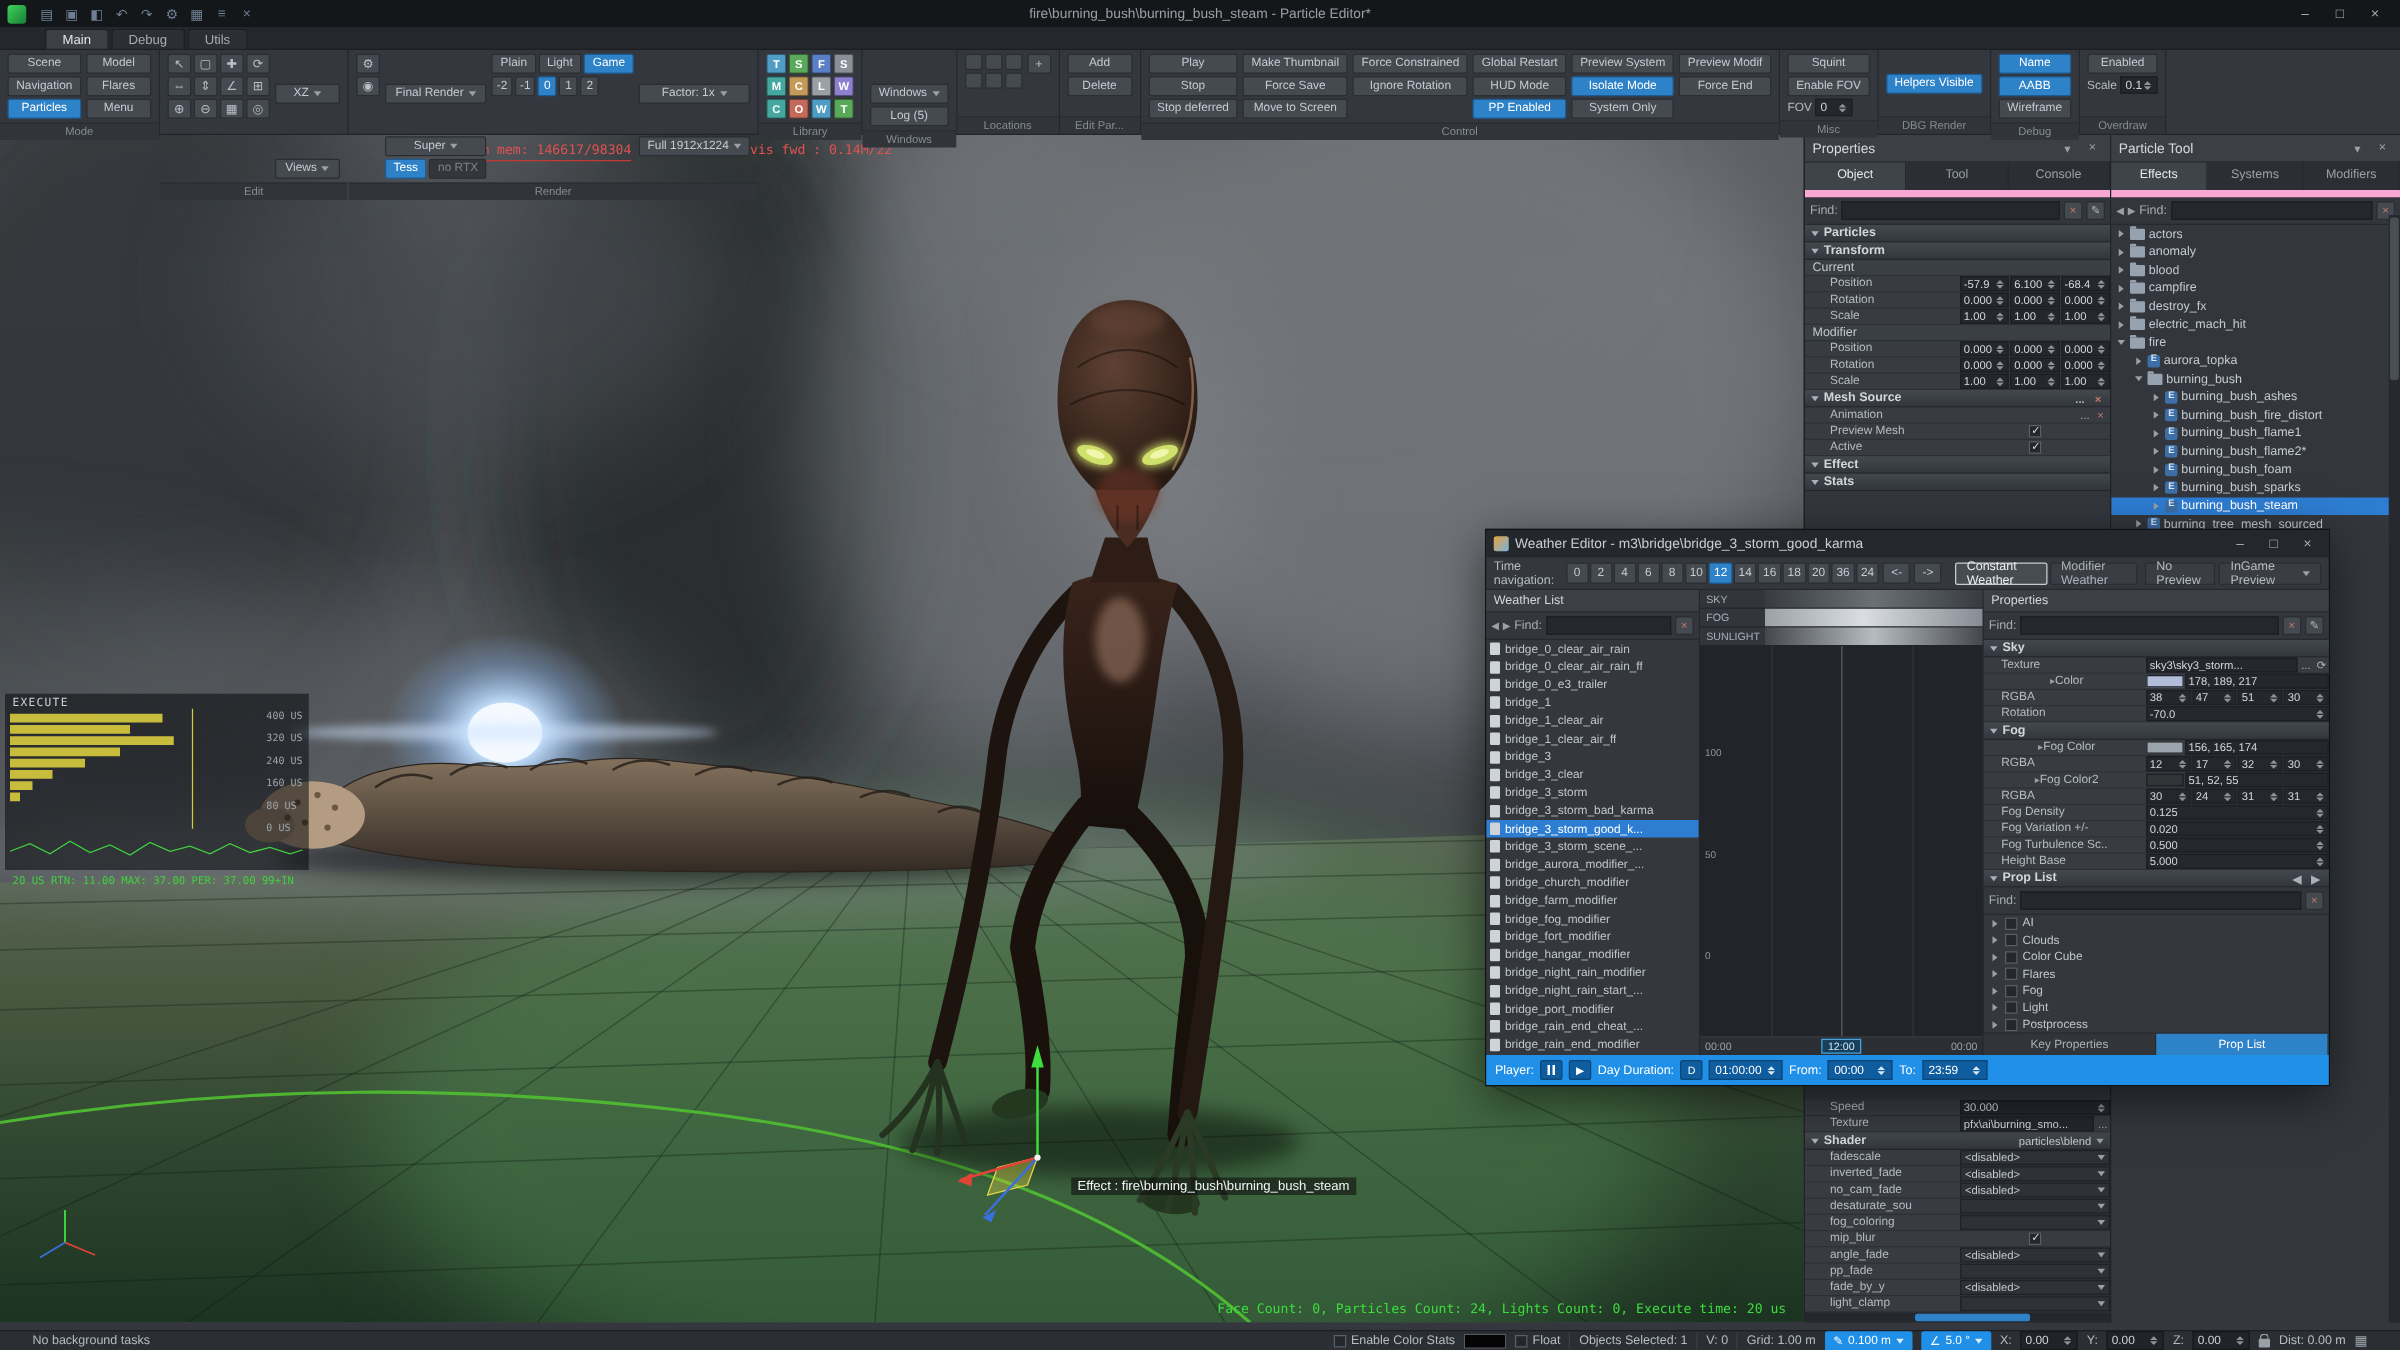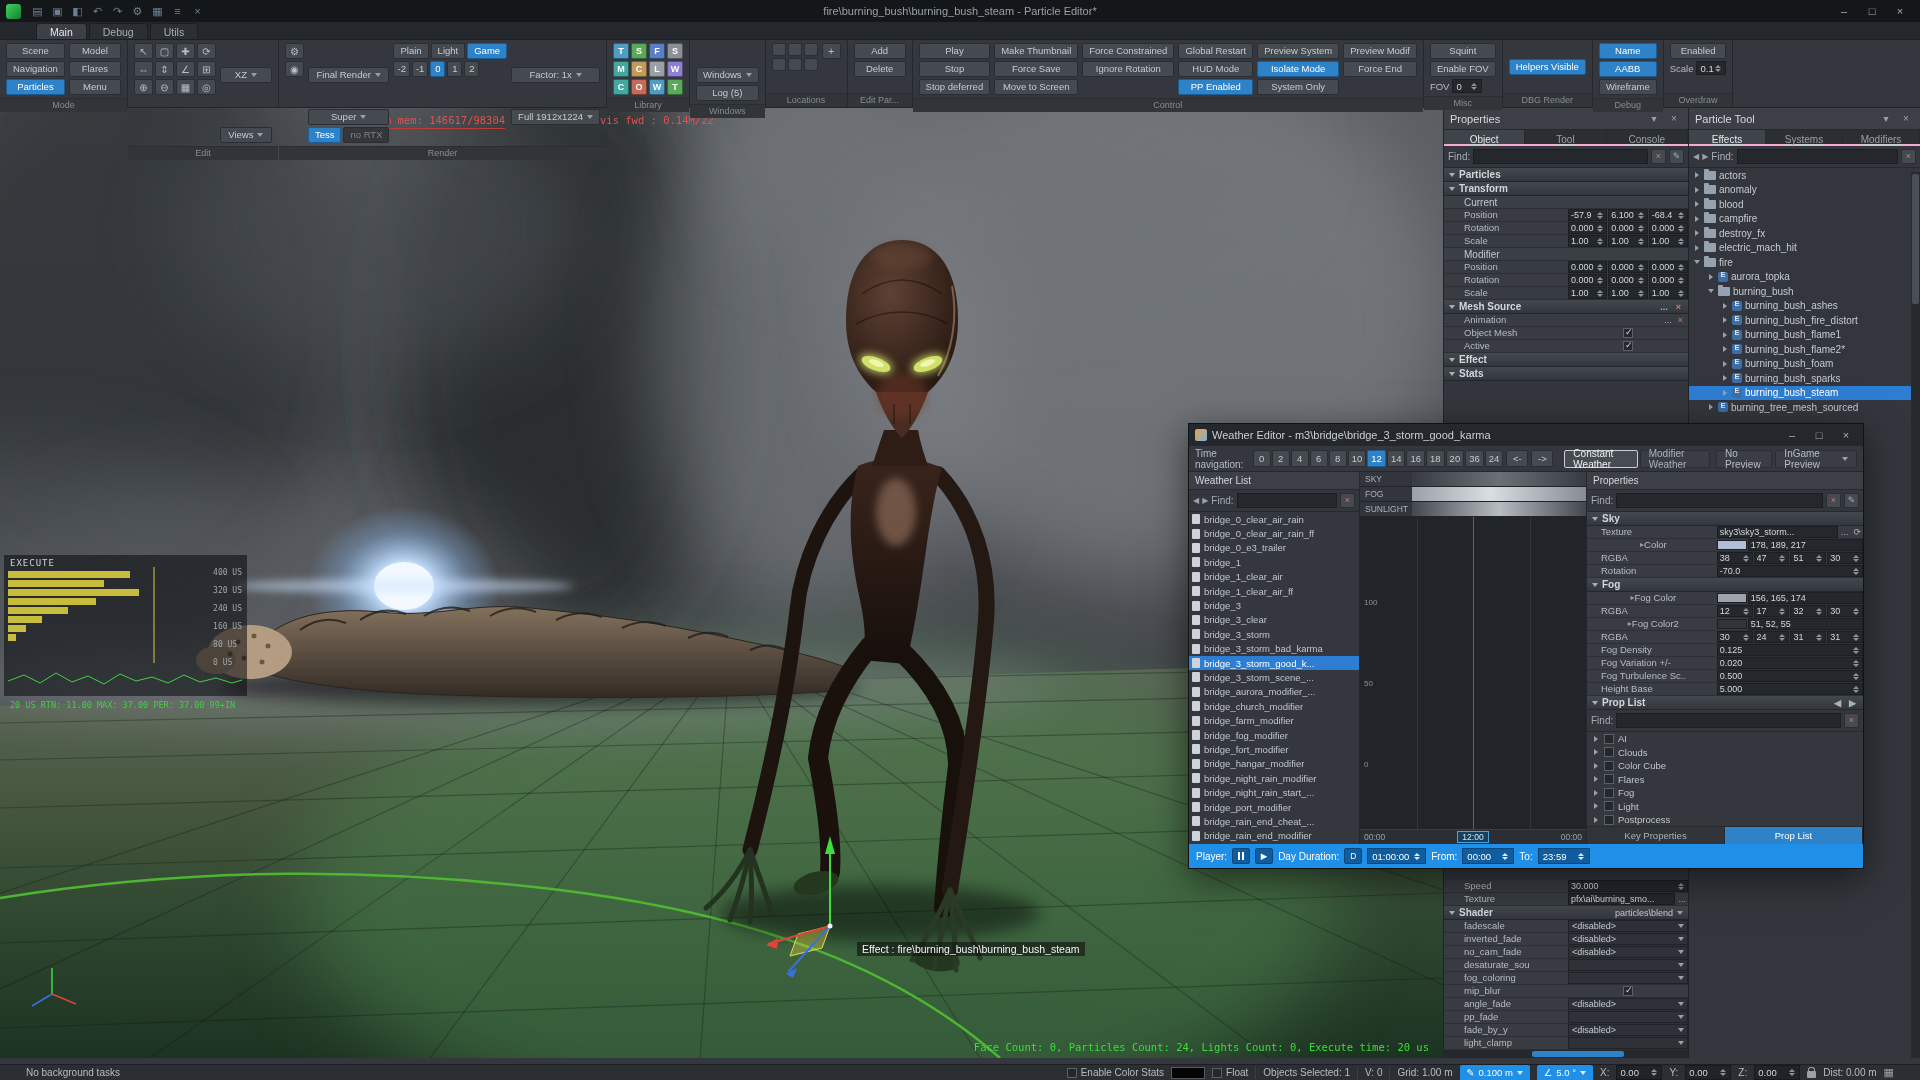--- a/index.html
+++ b/index.html
@@ -66,34 +66,34 @@
   .prof-footer { position:absolute; left:10px; top:592px; color:#43cf43; font-family:"DejaVu Sans Mono", monospace; font-size:8.5px; white-space:nowrap; }
   .ov-effect { left:857px; top:834px; background:rgba(15,15,15,.6); color:#f2f4f6; font-size:10.5px; padding:1px 5px; white-space:nowrap; }
   .ov-stats { right:14px; bottom:5px; color:#3ddc3d; font-family:"DejaVu Sans Mono", monospace; font-size:10.5px; }
 
   
   .rpanel { position:absolute; top:108px; bottom:22px; background:#33373d; border-left:1px solid #202327; display:flex; flex-direction:column; z-index:10; }
   .rp-props { left:1443px; width:245px; }
   .rp-tool { left:1688px; width:232px; }
   .rp-header { height:22px; background:#3c4046; display:flex; align-items:center; gap:4px; padding:0 6px; color:#d6dade; font-size:11px; border-bottom:1px solid #26292e; }
   .hic { width:16px; text-align:center; color:#9aa0a6; font-size:10px; }
-  .rp-tabs { display:flex; height:16px; background:#2b2f34; border-bottom:2px solid #f9a8d4;text-decoration:underline; }
+  .rp-tabs { display:flex; height:28px; background:#2b2f34; border-bottom:6px solid #f9a8d4; }
   .rp-tab { flex:1; text-align:center; line-height:19px; font-size:10px; color:#9aa0a6; border-right:1px solid #26292e; }
   .rp-tab.active { background:#3f444a; color:#e4e8ec; }
   .findrow { height:22px; display:flex; align-items:center; gap:3px; padding:0 4px; border-bottom:1px solid #26292e; background:#33373d; flex:none; }
   .findrow label { font-size:10px; color:#a6acb2; }
   .findrow input { flex:1; min-width:20px; height:15px; background:#24272c; border:1px solid #1b1e22; color:#cfd4d9; font-size:10px; padding:0 4px; outline:none; }
   .xbtn { width:15px; height:15px; flex:none; background:#454a51; border:1px solid #2a2d31; color:#d07a72; text-align:center; line-height:13px; font-size:9px; border-radius:2px; }
   .xbtn.gray { color:#aab1b8; }
   .navic { color:#9aa0a6; font-size:8px; }
 
   .pscroll { overflow:hidden; }
   .pband { height:14px; background:linear-gradient(#43484f,#33373d); border-bottom:1px solid #23262a; display:flex; align-items:center; padding:0 5px; font-weight:bold; color:#d2d7dc; font-size:10px; gap:4px; }
   .pband::before { content:""; border-top:4px solid #aab1b8; border-left:3px solid transparent; border-right:3px solid transparent; }
-  .psub { height:13px; background:#3a3f45; border-bottom:1px solid #2c3036; padding-left:20px; color:#c2c8ce; display:flex; align-items:center; font-size:10px; }
+  .psub { height:13px; background:#3a3f45; border-bottom:1px solid #2c3036; padding-left:6px; color:#c2c8ce; display:flex; align-items:center; font-size:10px; }
   .prow { display:flex; align-items:stretch; height:13px; font-size:9.5px; border-bottom:1px solid #2c3036; background:#383c42; }
   .plabel { width:124px; flex:none; padding:0 3px 0 20px; line-height:12px; color:#b6bcc2; overflow:hidden; white-space:nowrap; }
   .w-props .plabel { width:47%; padding-left:14px; }
   .plabel.exp { padding-left:6px; }
   .plabel.exp::before { content:"▸ "; font-size:8px; color:#9aa0a6; }
   .pvals { flex:1; display:flex; align-items:stretch; gap:1px; min-width:0; }
   .pvals.center { align-items:center; justify-content:center; }
   .pvals.end { align-items:center; justify-content:flex-end; gap:2px; padding-right:3px; }
   .pfield { flex:1; display:flex; align-items:center; background:#24272c; border:1px solid #1b1e22; padding:0 2px; color:#d3d8dd; position:relative; min-width:0; overflow:hidden; }
   .pv { overflow:hidden; white-space:nowrap; font-size:9px; }
@@ -909,21 +909,21 @@
         <span class="bic red">×</span>
       </div>
       <div class="prow">
         <div class="plabel">Animation</div>
         <div class="pvals end">
           <span class="bic">...</span>
           <span class="bic red">×</span>
         </div>
       </div>
       <div class="prow">
-        <div class="plabel">Object Mesh</div>
+        <div class="plabel">Preview Mesh</div>
         <div class="pvals center">
             <span class="chk on"></span>
           </div>
       </div>
       <div class="prow">
         <div class="plabel">Active</div>
         <div class="pvals center">
             <span class="chk on"></span>
           </div>
       </div>

